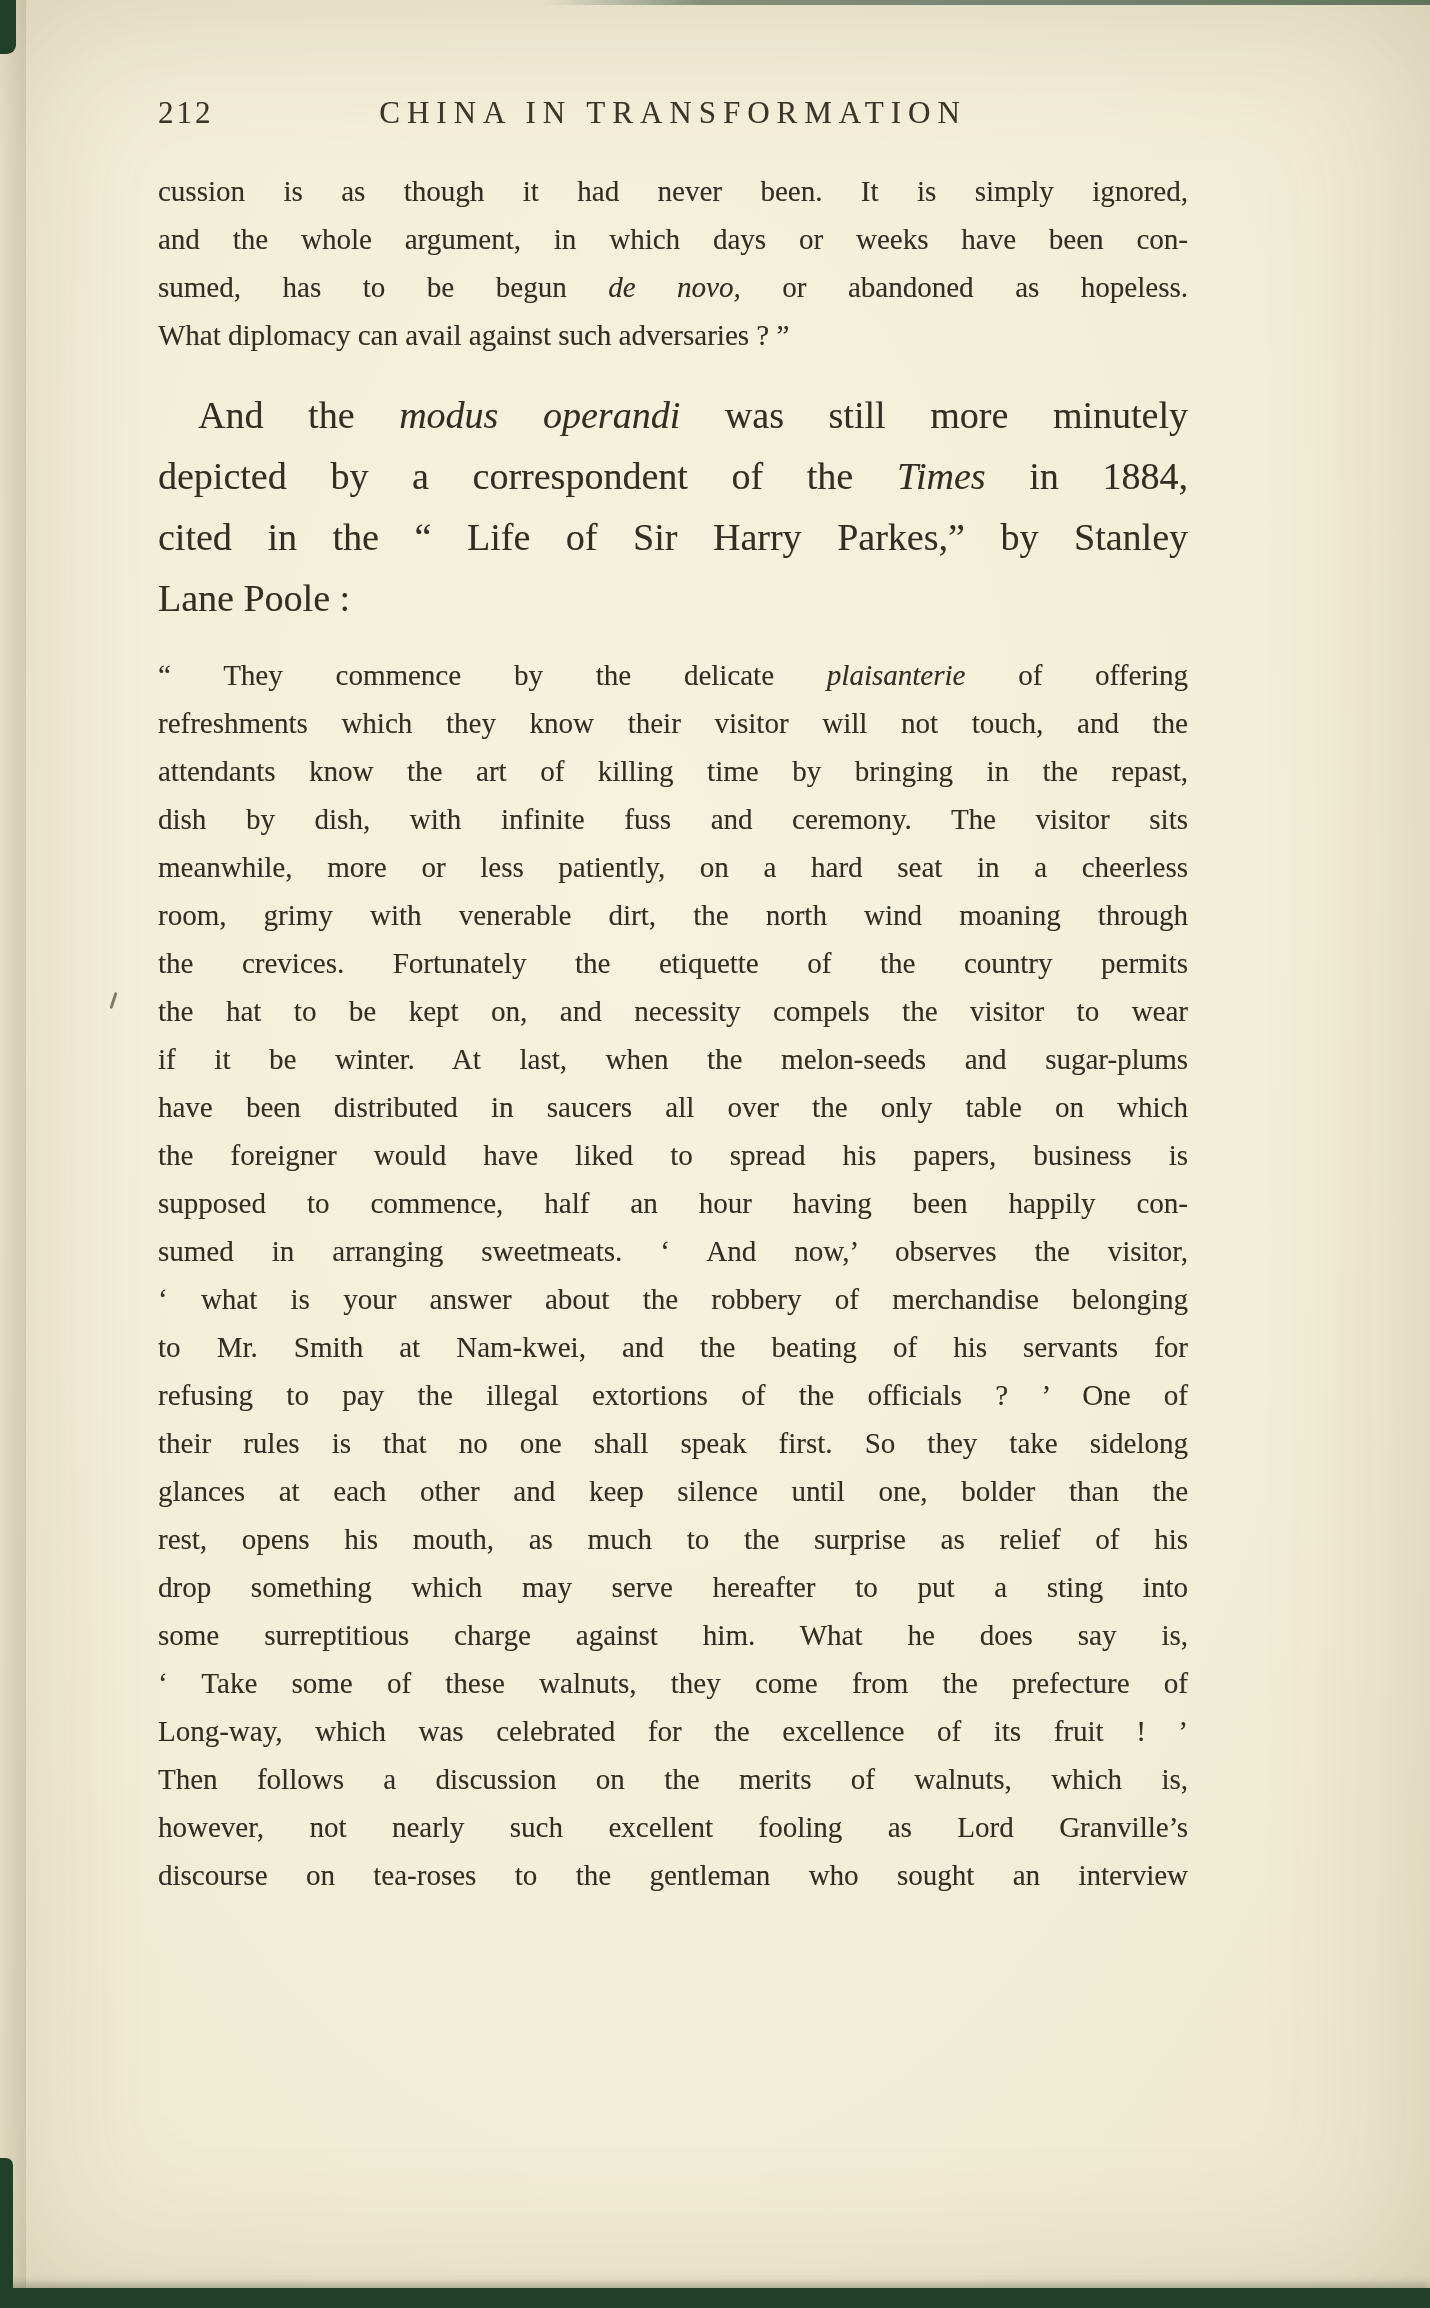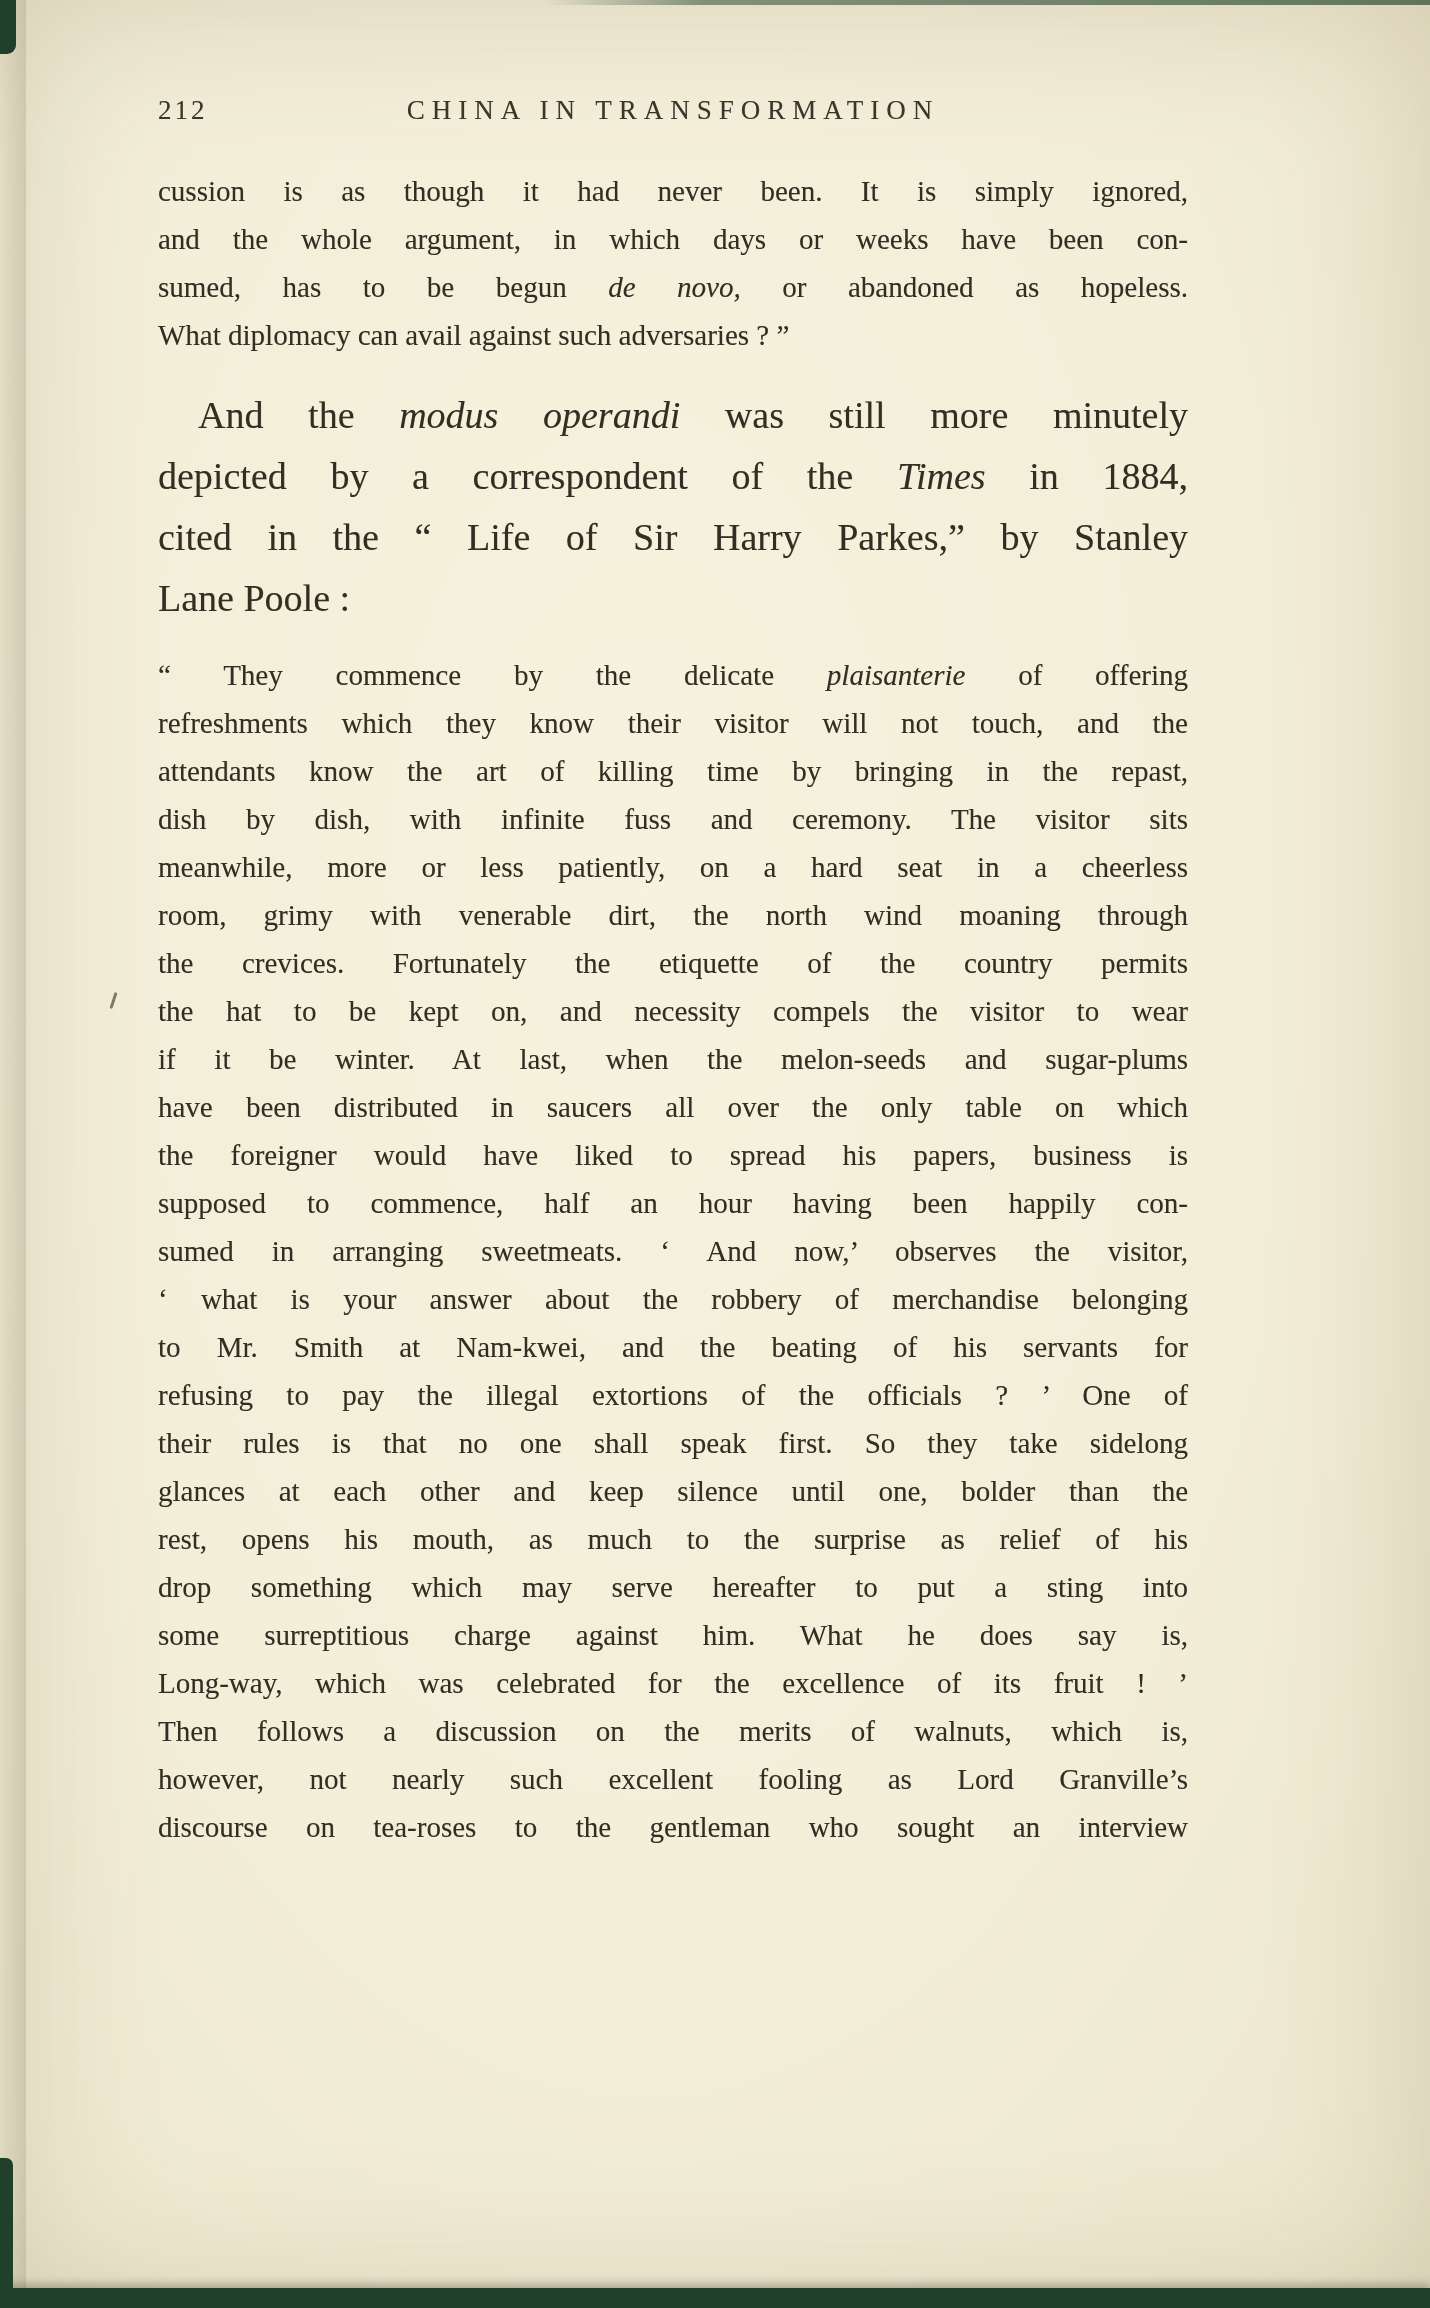--- a/index.html
+++ b/index.html
@@ -13,21 +13,21 @@
     position:relative;
     width:1430px;height:2308px;
     overflow:hidden;
     background:radial-gradient(ellipse at 45% 38%, #f7f2dd 0%, var(--paper) 55%, #ece6cc 100%);
     box-shadow:inset 0 0 160px rgba(116,96,58,.22);
     font-family:"Liberation Serif","DejaVu Serif",serif;
     color:var(--ink);
     text-shadow:0.3px 0.3px 0 rgba(50,44,35,.30);
   }
   .content{position:absolute;left:158px;top:95px;width:1030px;}
-  .pagehead{position:relative;height:44px;font-size:27px;color:#3b352b;}
+  .pagehead{position:relative;height:44px;font-size:31px;color:#3b352b;}
   .pagenum{position:absolute;left:0;top:0;letter-spacing:3px;}
   .runtitle{position:absolute;left:0;right:0;top:0;text-align:center;letter-spacing:7px;}
   .para .line{text-align:justify;text-align-last:justify;}
   .para .line.lastline{text-align-last:left;}
   .intro{margin-top:28px;font-size:29px;line-height:48px;}
   .passage{margin-top:26px;font-size:38px;line-height:61px;}
   .passage .line:first-child{text-indent:40px;}
   .quote{margin-top:22px;font-size:29px;line-height:48px;}
   em{font-style:italic;}
   .edge{position:absolute;background:var(--edge);}
@@ -88,20 +88,21 @@
         <div class="line"><span>supposed to commence, half an hour having been happily con-</span></div>
         <div class="line"><span>sumed in arranging sweetmeats. ‘ And now,’ observes the visitor,</span></div>
         <div class="line"><span>‘ what is your answer about the robbery of merchandise belonging</span></div>
         <div class="line"><span>to Mr. Smith at Nam-kwei, and the beating of his servants for</span></div>
         <div class="line"><span>refusing to pay the illegal extortions of the officials ? ’ One of</span></div>
         <div class="line"><span>their rules is that no one shall speak first. So they take sidelong</span></div>
         <div class="line"><span>glances at each other and keep silence until one, bolder than the</span></div>
         <div class="line"><span>rest, opens his mouth, as much to the surprise as relief of his</span></div>
         <div class="line"><span>drop something which may serve hereafter to put a sting into</span></div>
         <div class="line"><span>some surreptitious charge against him. What he does say is,</span></div>
+        <div class="line"><span>‘ Take some of these walnuts, they come from the prefecture of</span></div>
         <div class="line"><span>Long-way, which was celebrated for the excellence of its fruit ! ’</span></div>
         <div class="line"><span>Then follows a discussion on the merits of walnuts, which is,</span></div>
         <div class="line"><span>however, not nearly such excellent fooling as Lord Granville’s</span></div>
         <div class="line"><span>discourse on tea-roses to the gentleman who sought an interview</span></div>
       </div>
 
   </div>
 </div>
 
 </body></html>

